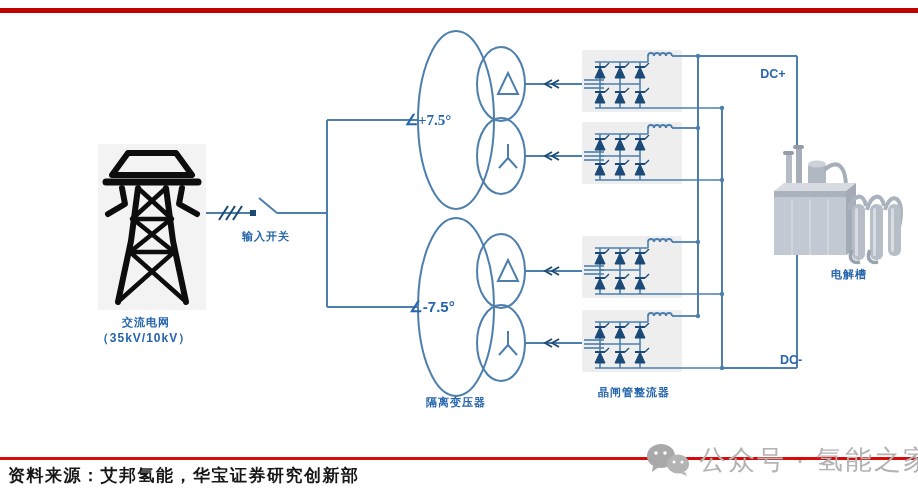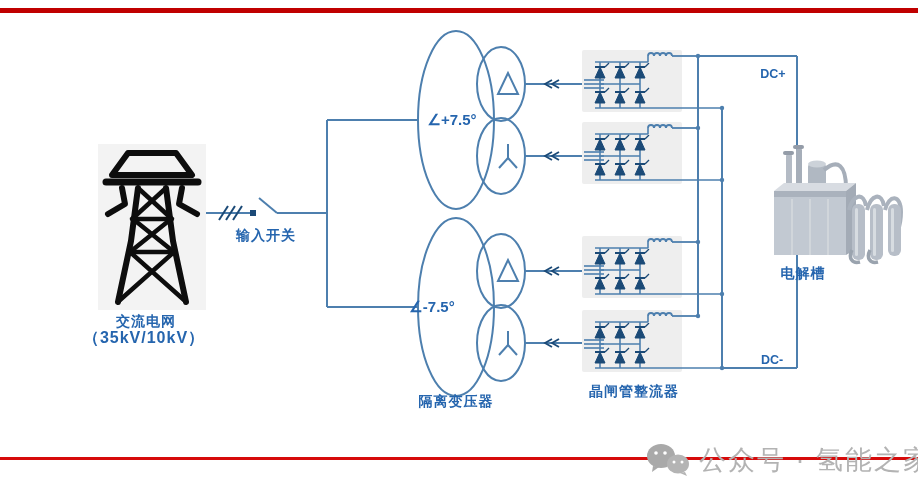--- a/index.html
+++ b/index.html
@@ -5,23 +5,23 @@
   html,body{margin:0;padding:0;background:#ffffff;}
   .canvas{
     position:relative;width:918px;height:501px;background:#ffffff;overflow:hidden;
     font-family:"Liberation Sans",sans-serif;
   }
   .top-bar{position:absolute;left:0;top:8px;width:918px;height:5px;background:#c00000;}
   .bottom-line{position:absolute;left:0;top:457px;width:918px;height:3px;background:#d60b0b;}
   .circuit-svg{position:absolute;left:0;top:0;}
   .lbl{
     position:absolute;transform:translate(-50%,-50%);white-space:nowrap;
-    color:#2565ae;font-weight:700;font-size:14px;letter-spacing:1px;
-  }
-  .lbl.small{font-size:16px;}
+    color:#2565ae;font-weight:700;font-size:11px;letter-spacing:1px;
+  }
+  .lbl.small{font-size:12px;}
   .lbl.phase{font-size:15px;letter-spacing:0;}
   .lbl.dc{font-size:12.5px;letter-spacing:0;}
   .source-note{
     position:absolute;left:8px;top:464px;
     font-family:"Liberation Serif",serif;font-weight:700;
     font-size:17px;color:#161616;letter-spacing:1.5px;white-space:nowrap;
   }
   .watermark{
     position:absolute;left:645px;top:442px;display:flex;align-items:center;gap:8px;
     color:#b3b3b3;font-size:27px;letter-spacing:2px;white-space:nowrap;font-weight:400;
@@ -210,30 +210,31 @@
       <rect x="873" y="208" width="3" height="48" rx="1.5" fill="#d7dce1"></rect>
       <rect x="891" y="208" width="3" height="44" rx="1.5" fill="#d7dce1"></rect>
       <path d="M852,250 C848,258 852,264 860,262" fill="none" stroke="#9aa3ae" stroke-width="3.5"></path>
       <path d="M870,250 C866,258 870,264 878,262" fill="none" stroke="#9aa3ae" stroke-width="3.5"></path>
     </g>
   </svg>
 
   <div class="lbl" style="left:146px;top:322px;text-align:center;">交流电网</div>
   <div class="lbl small" style="left:144px;top:338px;">（35kV/10kV）</div>
   <div class="lbl" style="left:266px;top:236px;">输入开关</div>
-  <div class="lbl phase" style="left:452px;top:120px;">∠+7.5°</div>
+  <div class="lbl phase" style="left:428px;top:120px;font-family:Liberation Serif, serif;">∠+7.5°</div>
   <div class="lbl phase" style="left:432px;top:307px;">∠-7.5°</div>
   <div class="lbl" style="left:456px;top:402px;">隔离变压器</div>
   <div class="lbl" style="left:634px;top:392px;">晶闸管整流器</div>
-  <div class="lbl" style="left:803px;top:274px;">电解槽</div>
+  <div class="lbl" style="left:849px;top:274px;">电解槽</div>
   <div class="lbl dc" style="left:773px;top:74px;">DC+</div>
-  <div class="lbl dc" style="left:772px;top:360px;">DC-</div>
+  <div class="lbl dc" style="left:791px;top:360px;">DC-</div>
 
   <div class="bottom-line"></div>
 
+  <div class="source-note">资料来源：艾邦氢能，华宝证券研究创新部</div>
 
   <div class="watermark">
     <svg width="46" height="34" viewBox="0 0 46 34">
       <ellipse cx="16" cy="13" rx="14" ry="12" fill="#a9a9a9"></ellipse>
       <circle cx="11" cy="10" r="1.8" fill="#ffffff"></circle>
       <circle cx="20" cy="10" r="1.8" fill="#ffffff"></circle>
       <polygon points="8,23 7,29 14,24" fill="#a9a9a9"></polygon>
       <ellipse cx="33" cy="21" rx="11" ry="9.5" fill="#b4b4b4"></ellipse>
       <circle cx="29" cy="19" r="1.5" fill="#ffffff"></circle>
       <circle cx="37" cy="19" r="1.5" fill="#ffffff"></circle>

